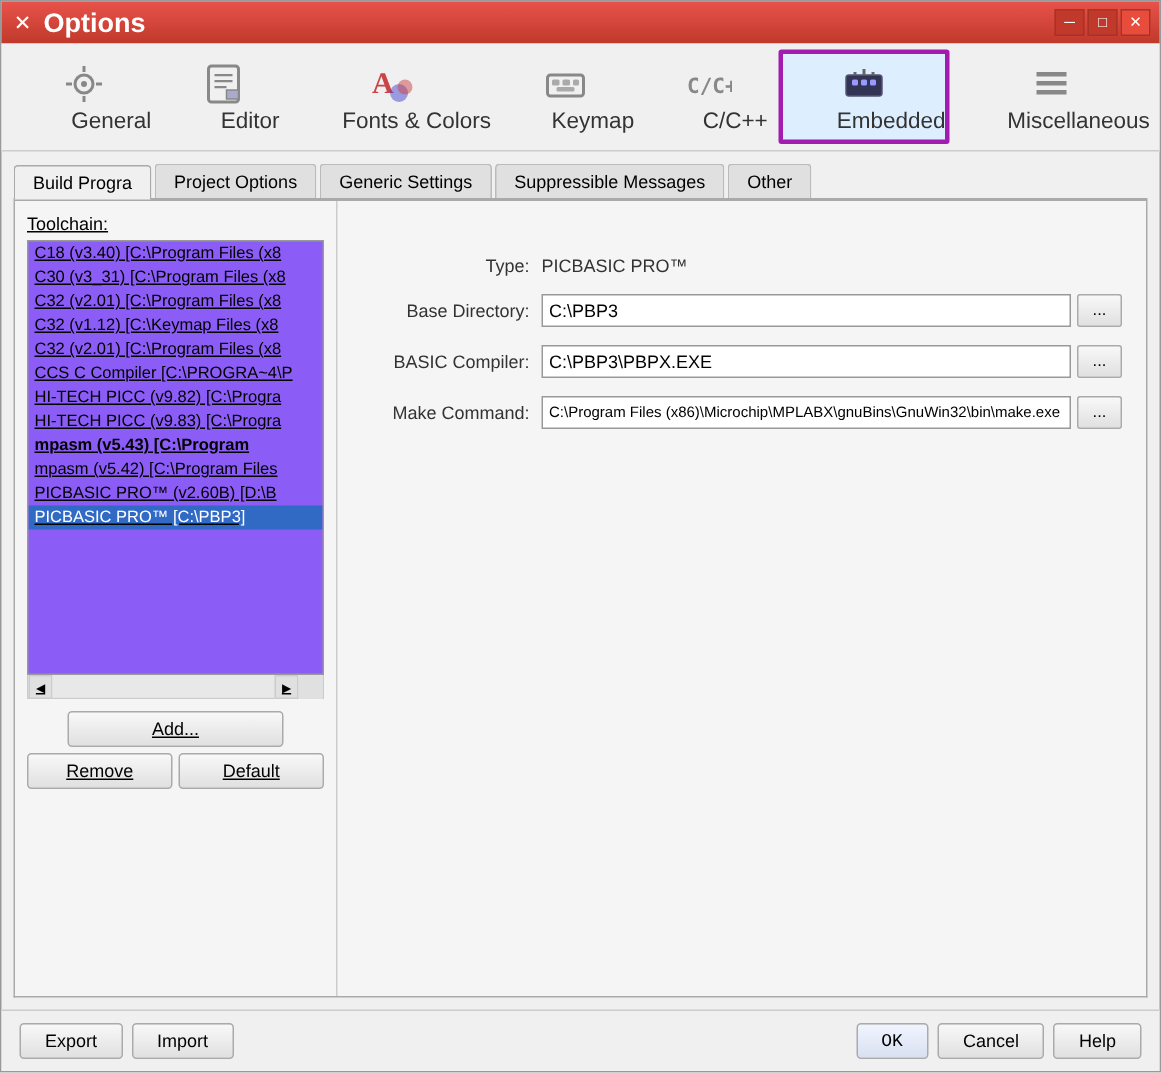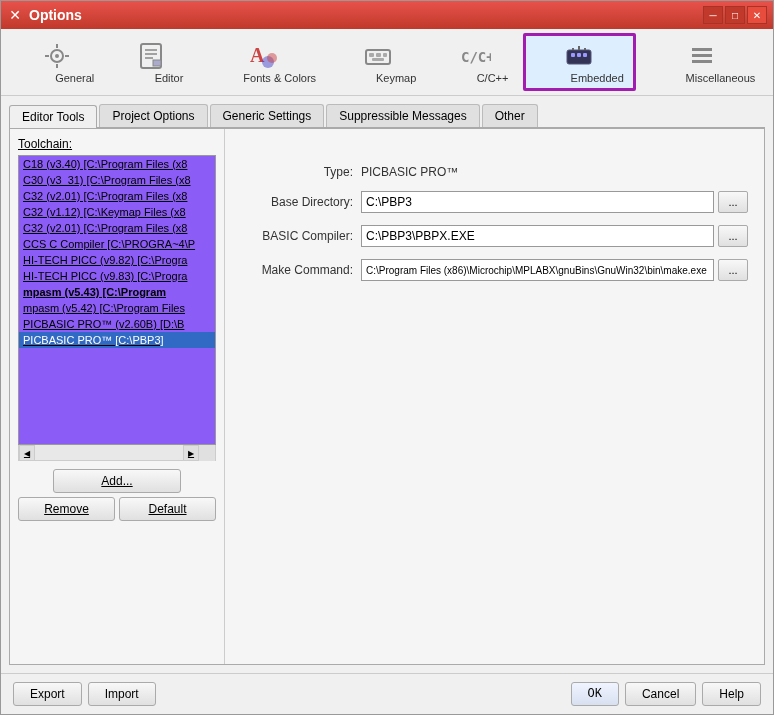--- a/index.html
+++ b/index.html
@@ -34,21 +34,21 @@
     .title-bar-icon {
       width: 16px;
       height: 16px;
       display: flex;
       align-items: center;
       justify-content: center;
     }
 
     .title-bar-text {
       color: white;
-      font-size: 14px;
+      font-size: 18px;
       font-weight: bold;
       flex: 1;
     }
 
     .title-bar-controls {
       display: flex;
       gap: 2px;
     }
 
     .title-btn {
@@ -97,21 +97,21 @@
     .toolbar-icon {
       width: 32px;
       height: 32px;
       display: flex;
       align-items: center;
       justify-content: center;
       font-size: 20px;
     }
 
     .toolbar-label {
-      font-size: 11px;
+      font-size: 15px;
       color: #333;
       text-align: center;
       white-space: nowrap;
       margin-left: 36px;
     }
 
     .content-area {
       flex: 1;
       display: flex;
       flex-direction: column;
@@ -474,21 +474,21 @@
           <rect x="6" y="20" width="20" height="3" fill="#888"></rect>
         </svg>
       </div>
       <span class="toolbar-label">Miscellaneous</span>
     </div>
   </div>
 
   <div class="content-area">
 
     <div class="tabs">
-      <div class="tab active">Editor Tools</div>
+      <div class="tab active">Build Progra</div>
       <div class="tab">Project Options</div>
       <div class="tab">Generic Settings</div>
       <div class="tab">Suppressible Messages</div>
       <div class="tab">Other</div>
     </div>
 
     <div class="tab-content">
 
       <div class="left-panel">
         <div class="toolchain-label">Toolchain:</div>
@@ -511,21 +511,21 @@
 
         <div class="h-scrollbar-row">
           <div class="h-scroll-btn">◀</div>
           <div class="h-scroll-track"></div>
           <div class="h-scroll-btn">▶</div>
           <div class="h-scroll-corner"></div>
         </div>
 
         <div class="panel-buttons">
           <div style="display:flex; justify-content:center;">
-            <button class="btn" style="width:128px;">Add...</button>
+            <button class="btn" style="width:144px;">Add...</button>
           </div>
           <div class="panel-btn-row">
             <button class="btn" style="flex:1;">Remove</button>
             <button class="btn" style="flex:1;">Default</button>
           </div>
         </div>
       </div>
 
       <div class="right-panel">
         <div style="flex:1; display:flex; flex-direction:column; justify-content:flex-start; padding-top: 20px;">

